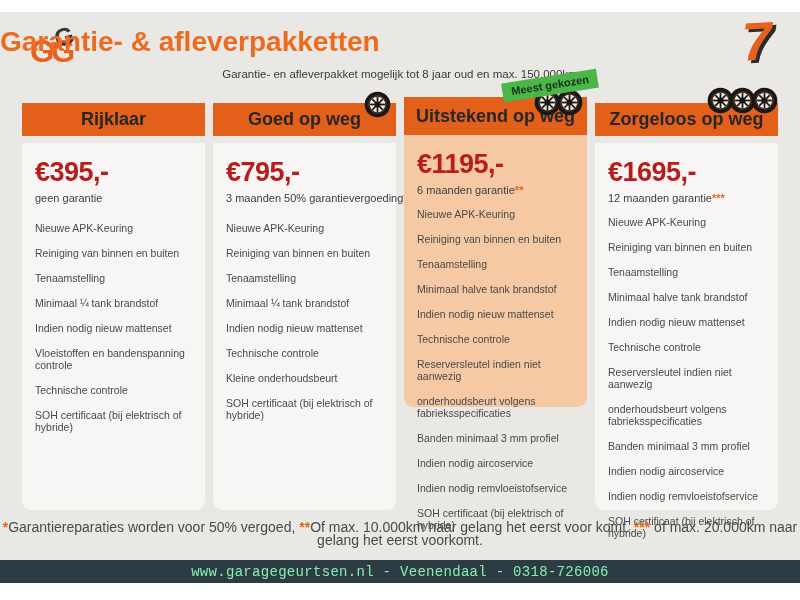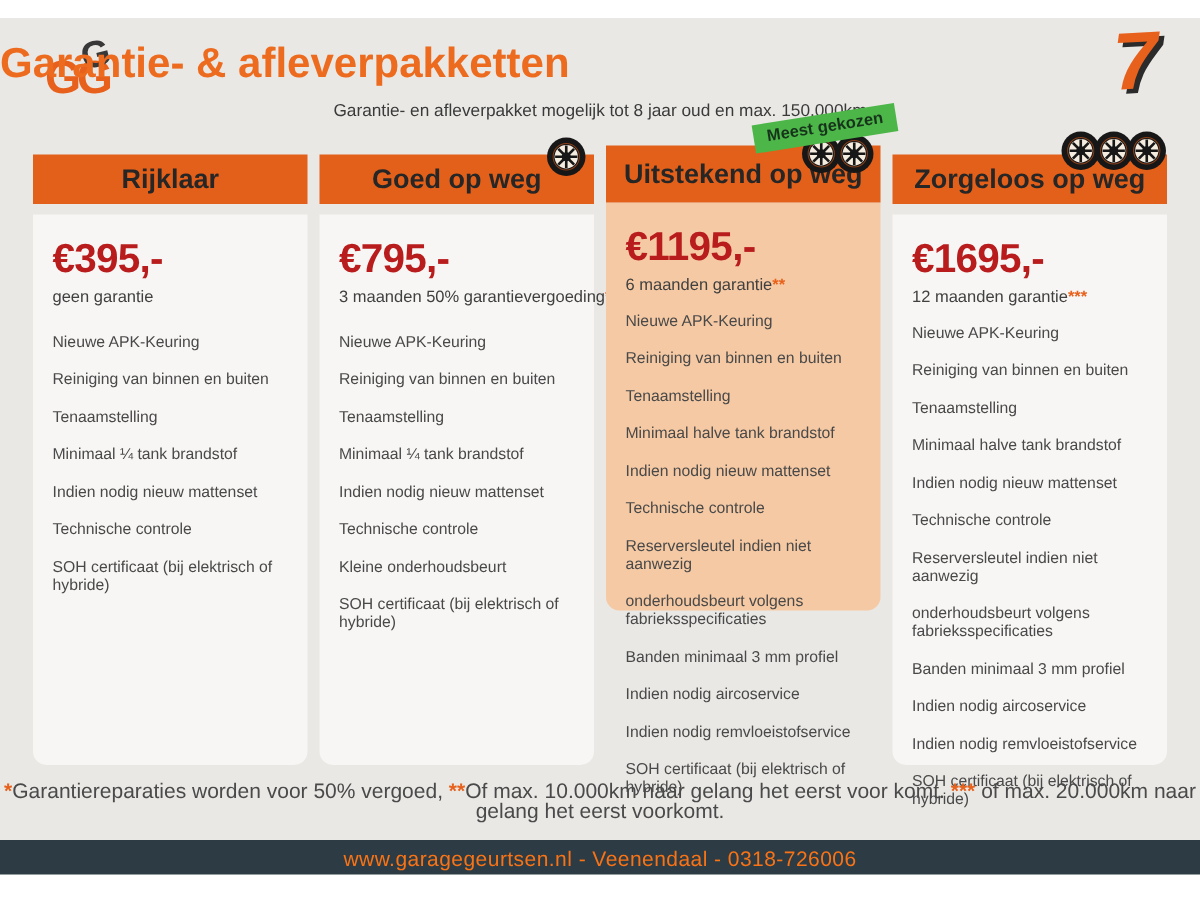--- a/index.html
+++ b/index.html
@@ -40,21 +40,21 @@
 
   
   .badge { position:absolute; top:-21px; left:98px; background:#4cb648; color:#17331b; font-size:11px; font-weight:700; padding:3px 9px 4px 9px; transform:rotate(-9deg); z-index:4; white-space:nowrap; }
 
   
   .footnotes { position:absolute; left:0; top:521px; width:800px; text-align:center; font-size:14px; line-height:13px; color:#4a4a4a; }
   .fn-star { color:#e8611c; font-weight:700; }
 
   
   .footer-bar { position:absolute; left:0; top:560px; width:800px; height:23px; background:#2d3c44; display:flex; align-items:center; justify-content:center; }
-  .footer-bar span { color:#f97316; font-size:14px; letter-spacing:0.3px; }
+  .footer-bar span { color:#86efac; font-size:14px; letter-spacing:0.3px;font-family:Liberation Mono, monospace; }
 </style>
 </head>
 <body>
 
 <div class="canvas"></div>
 
 <div class="gg-logo">
   <span class="gg-top">G</span>
   <span class="gg-bottom">GG</span>
 </div>
@@ -89,20 +89,21 @@
   </div>
   <div class="body">
     <div class="price">€395,-</div>
     <div class="guar"><span>geen garantie</span><span class="stars"></span></div>
     <ul class="features">
       <li>Nieuwe APK-Keuring</li>
       <li>Reiniging van binnen en buiten</li>
       <li>Tenaamstelling</li>
       <li>Minimaal ¼ tank brandstof</li>
       <li>Indien nodig nieuw mattenset</li>
+      <li>Vloeistoffen en bandenspanning controle</li>
       <li>Technische controle</li>
       <li>SOH certificaat (bij elektrisch of hybride)</li>
     </ul>
   </div>
 </div>
 
 <div class="col c2" style="left:213px">
   <div class="tires t1">
     <svg width="27" height="27" viewBox="0 0 40 40">
         <use href="#tire"></use>

